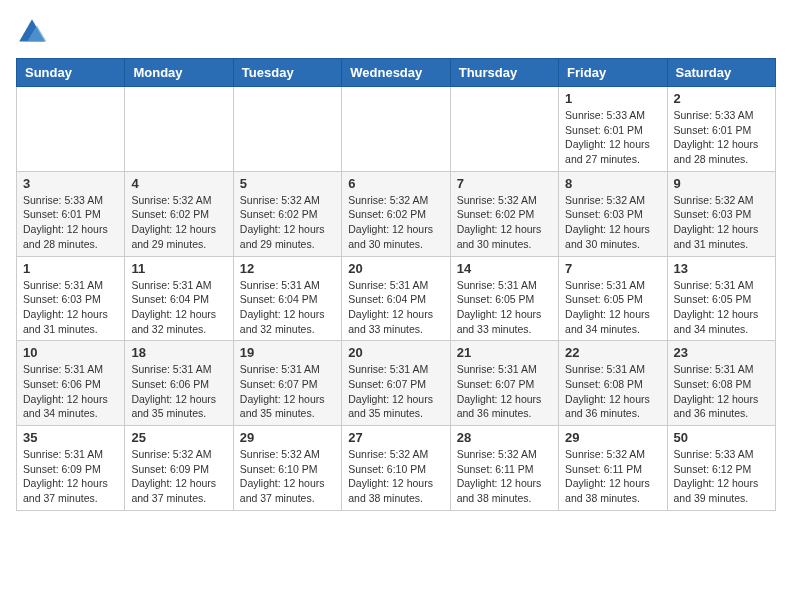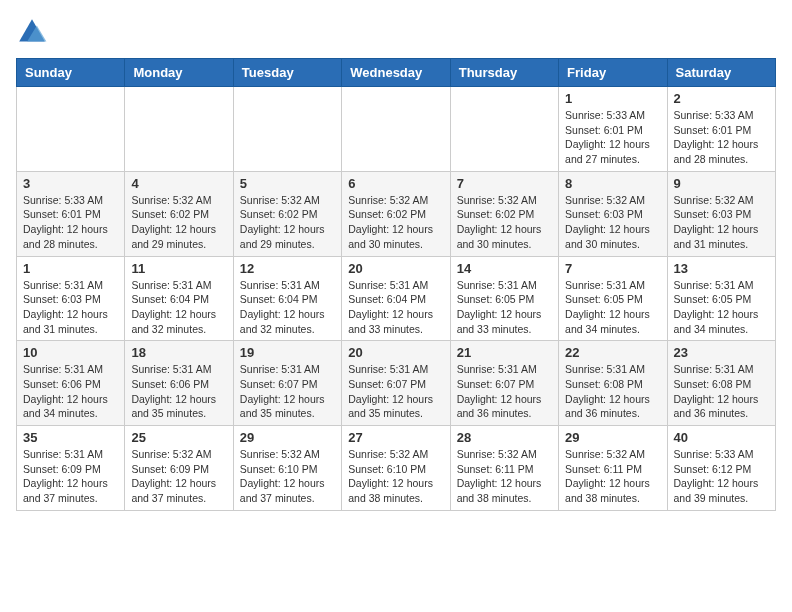--- a/index.html
+++ b/index.html
@@ -337,21 +337,21 @@
 and 38 minutes.</div>
         </td>
         <td>
           <span class="day-number">29</span>
           <div class="day-info" style="white-space: pre-line;">Sunrise: 5:32 AM
 Sunset: 6:11 PM
 Daylight: 12 hours
 and 38 minutes.</div>
         </td>
         <td>
-          <span class="day-number">40</span>
+          <span class="day-number">50</span>
           <div class="day-info" style="white-space: pre-line;">Sunrise: 5:33 AM
 Sunset: 6:12 PM
 Daylight: 12 hours
 and 39 minutes.</div>
         </td>
       </tr>
     </tbody>
 </table>
 
 </body></html>

